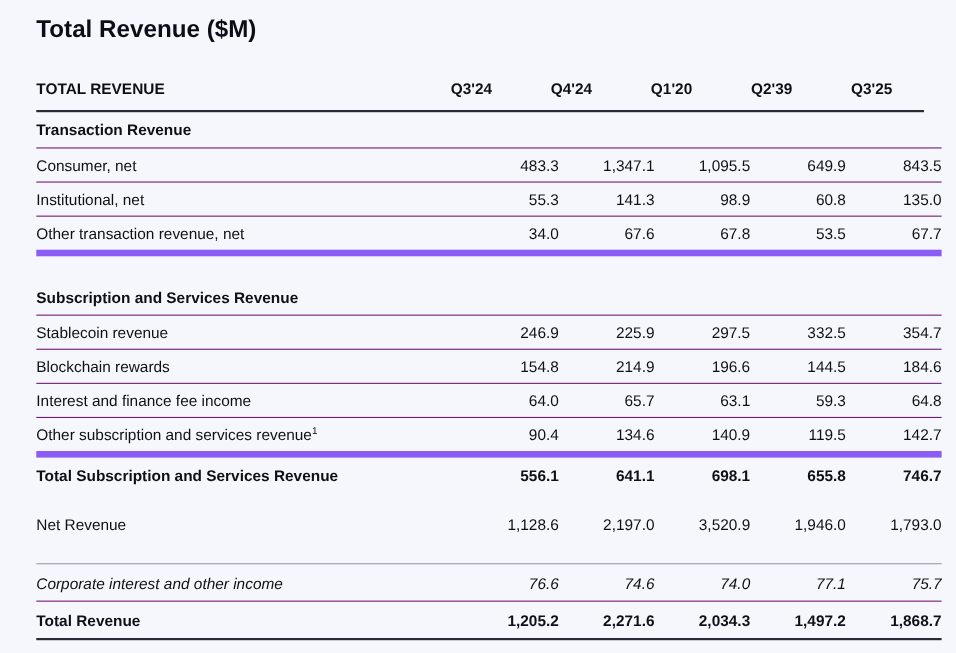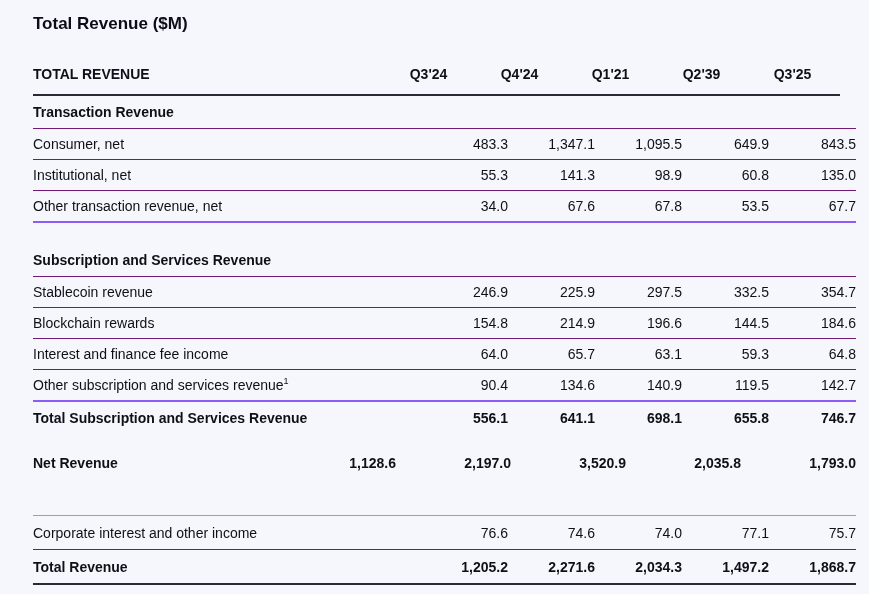--- a/index.html
+++ b/index.html
@@ -7,21 +7,21 @@
     padding: 0;
     width: 869px;
     height: 594px;
     background: #f5f7fd;
     font-family: "Liberation Sans", sans-serif;
     color: #0d1117;
     overflow: hidden;
   }
   .wrap { padding: 14px 0 0 33px; }
   .title {
-    font-size: 17px;
+    font-size: 22px;
     font-weight: 700;
     color: #0b0e16;
     margin: 0 0 20px 0;
   }
   .table { width: 823px; }
   .header-row {
     display: flex;
     align-items: center;
     height: 40px;
     width: 807px;
@@ -36,43 +36,43 @@
     align-items: center;
     height: 30px;
     font-size: 14px;
     width: 823px;
   }
   .row .label { flex: 1; }
   .row .num { width: 87px; text-align: right; font-variant-numeric: tabular-nums; }
   .section { height: 32px; }
   .section .label { font-weight: 700; }
   .total { font-weight: 700; height: 31px; }
-  .net { font-weight: 700; height: 36px; margin-top: 12px; gap: 28px; }
-  .corporate { margin-top: 34px; height: 33px; }
+  .net { font-weight: 400; height: 36px; margin-top: 12px; }
+  .corporate { margin-top: 17px; height: 33px; font-style: italic; }
   .grand { height: 33px; }
   .bb-light { border-bottom: 1px solid #701a75; }
-  .bb-med   { border-bottom: 2px solid #8b5cf6; align-items: center; }
+  .bb-med   { border-bottom: 6px solid #8b5cf6; align-items: center; }
   .bt-med   { border-top: 1px solid #9aa0ac; }
   .bb-dark  { border-bottom: 2px solid #262b36; }
   .spacer { height: 21px; }
   sup { font-size: 9px; line-height: 0; }
 </style>
 </head>
 <body>
 
 <div class="wrap">
   <div class="title">Total Revenue ($M)</div>
 
   <div class="table">
 
     <div class="header-row">
       <div class="label">TOTAL REVENUE</div>
       <div class="num">Q3'24</div>
       <div class="num">Q4'24</div>
-      <div class="num">Q1'21</div>
+      <div class="num">Q1'20</div>
       <div class="num">Q2'39</div>
       <div class="num">Q3'25</div>
     </div>
 
     <div class="row section bb-light">
       <div class="label">Transaction Revenue</div>
     </div>
 
     <div class="row bb-light">
       <div class="label">Consumer, net</div>
@@ -151,21 +151,21 @@
       <div class="num">698.1</div>
       <div class="num">655.8</div>
       <div class="num">746.7</div>
     </div>
 
     <div class="row net">
       <div class="label">Net Revenue</div>
       <div class="num">1,128.6</div>
       <div class="num">2,197.0</div>
       <div class="num">3,520.9</div>
-      <div class="num">2,035.8</div>
+      <div class="num">1,946.0</div>
       <div class="num">1,793.0</div>
     </div>
 
     <div class="row corporate bt-med bb-light">
       <div class="label">Corporate interest and other income</div>
       <div class="num">76.6</div>
       <div class="num">74.6</div>
       <div class="num">74.0</div>
       <div class="num">77.1</div>
       <div class="num">75.7</div>

